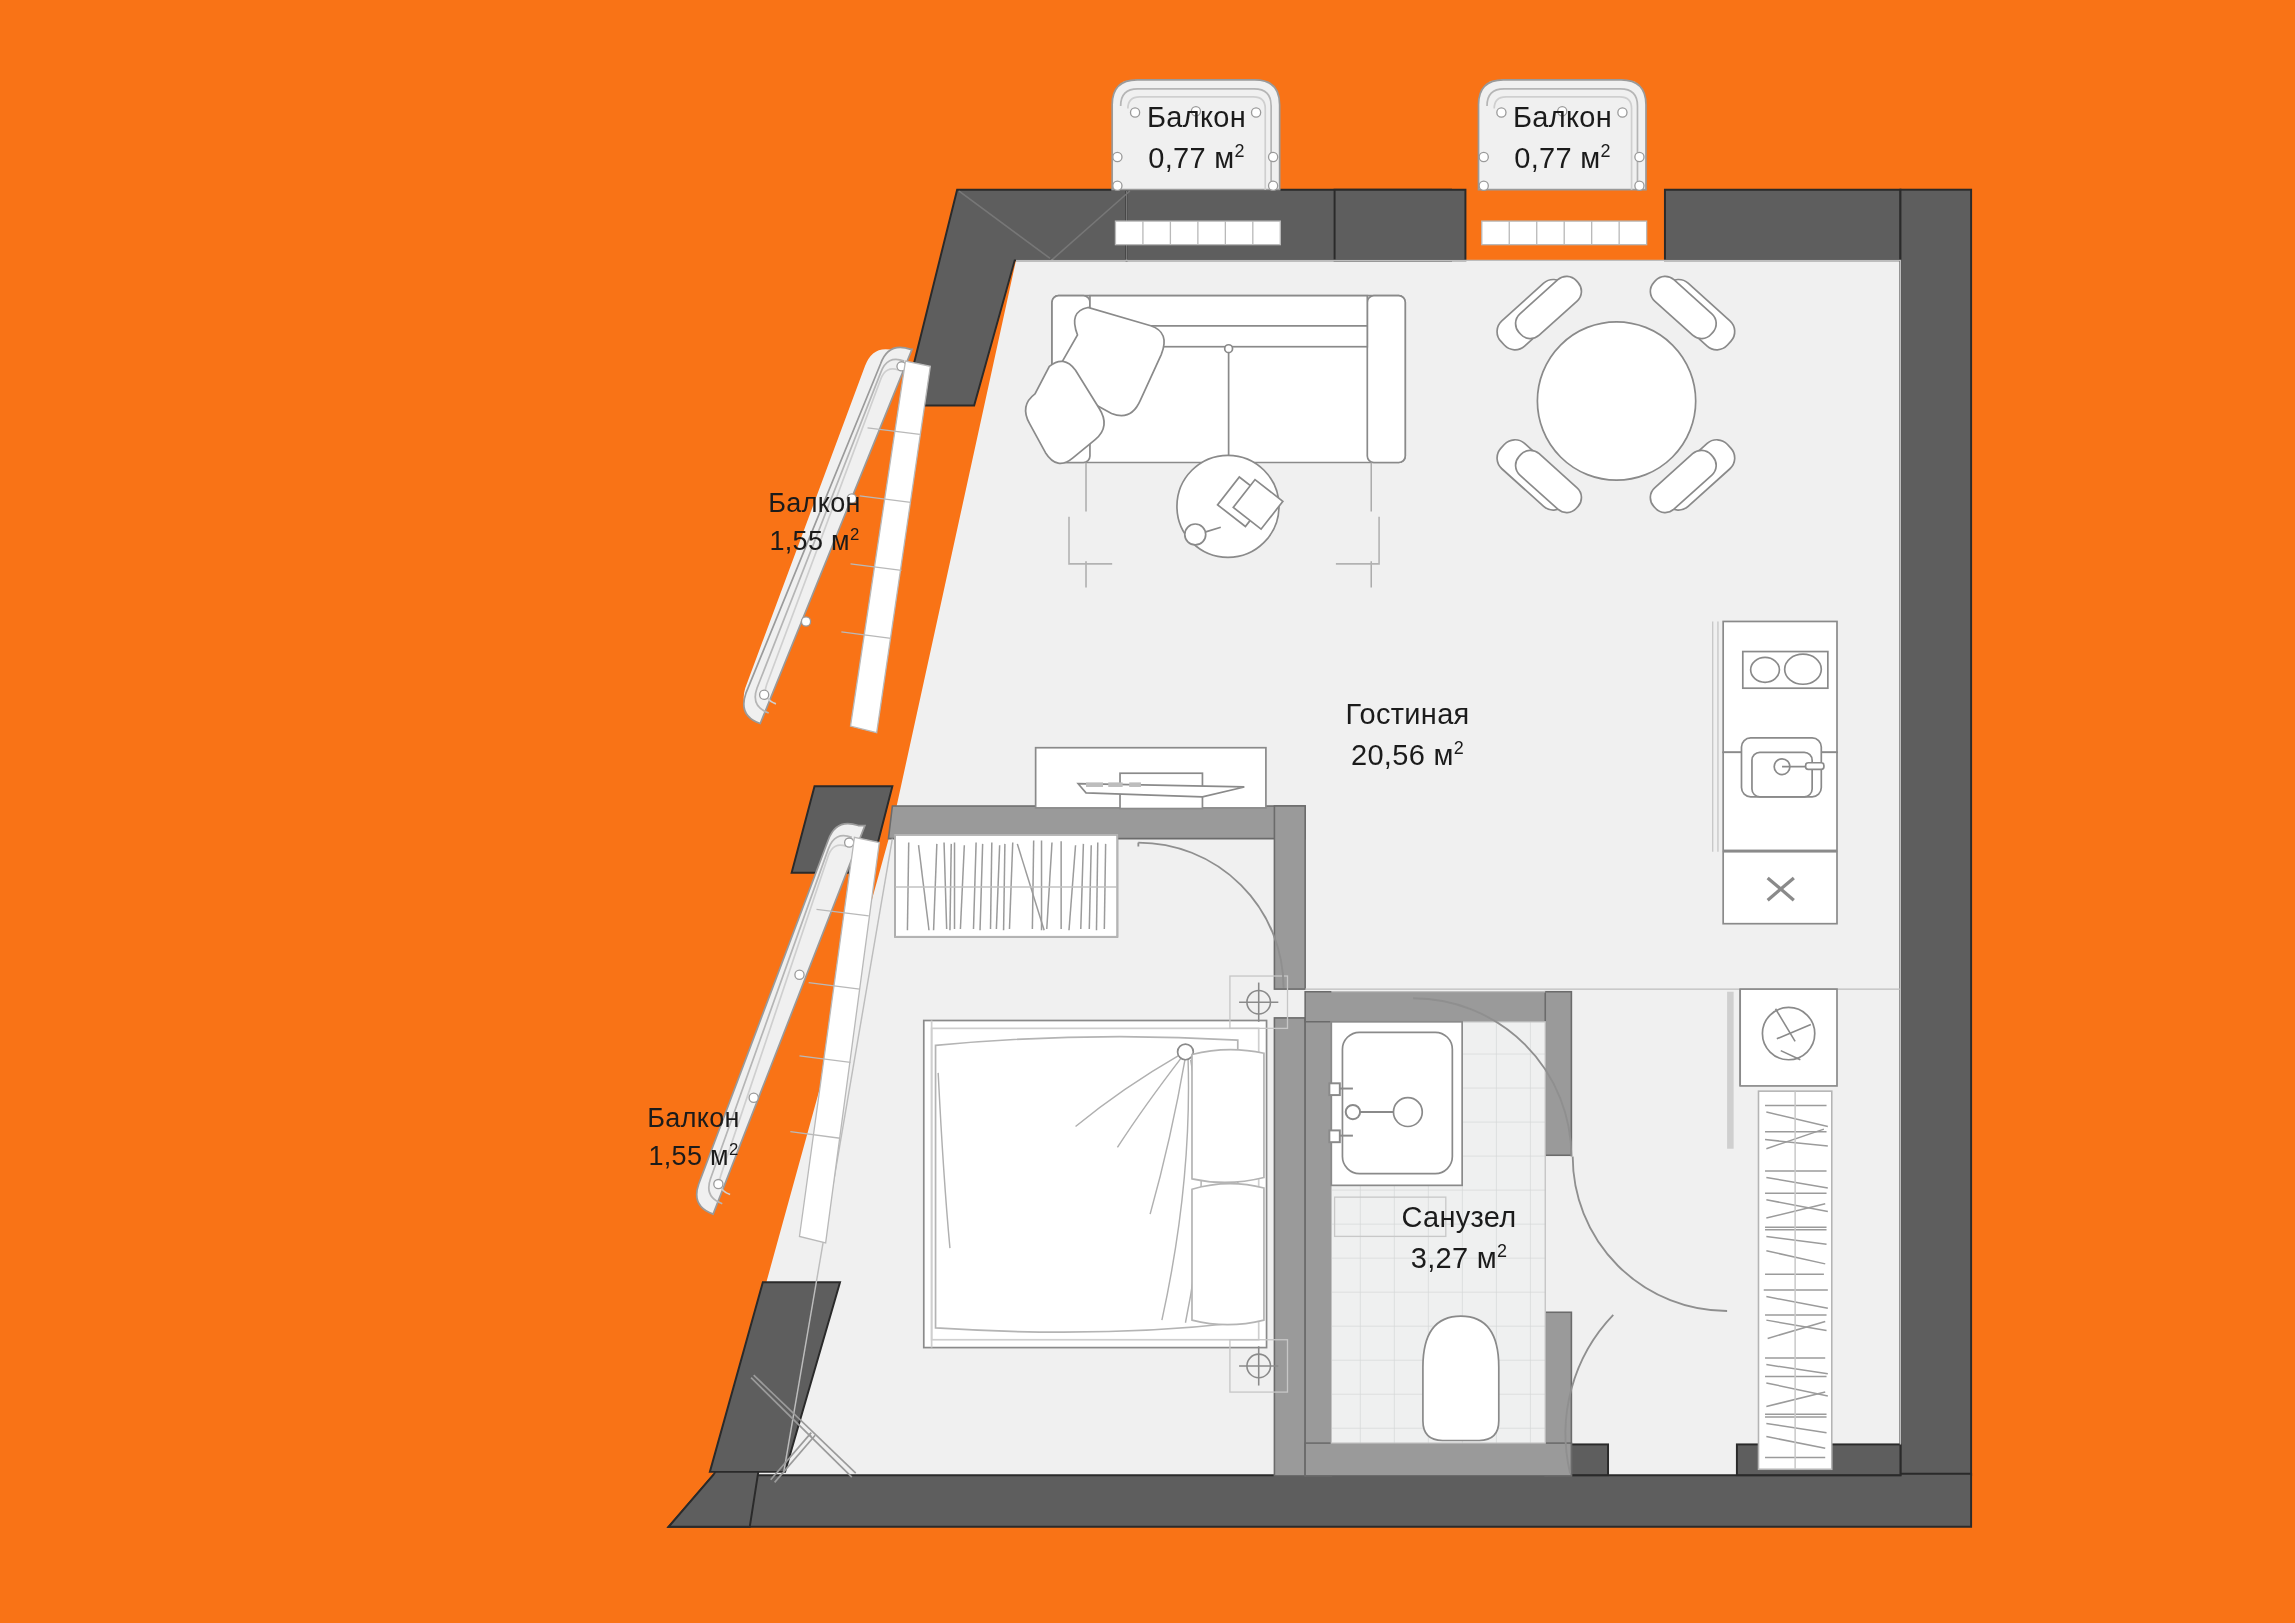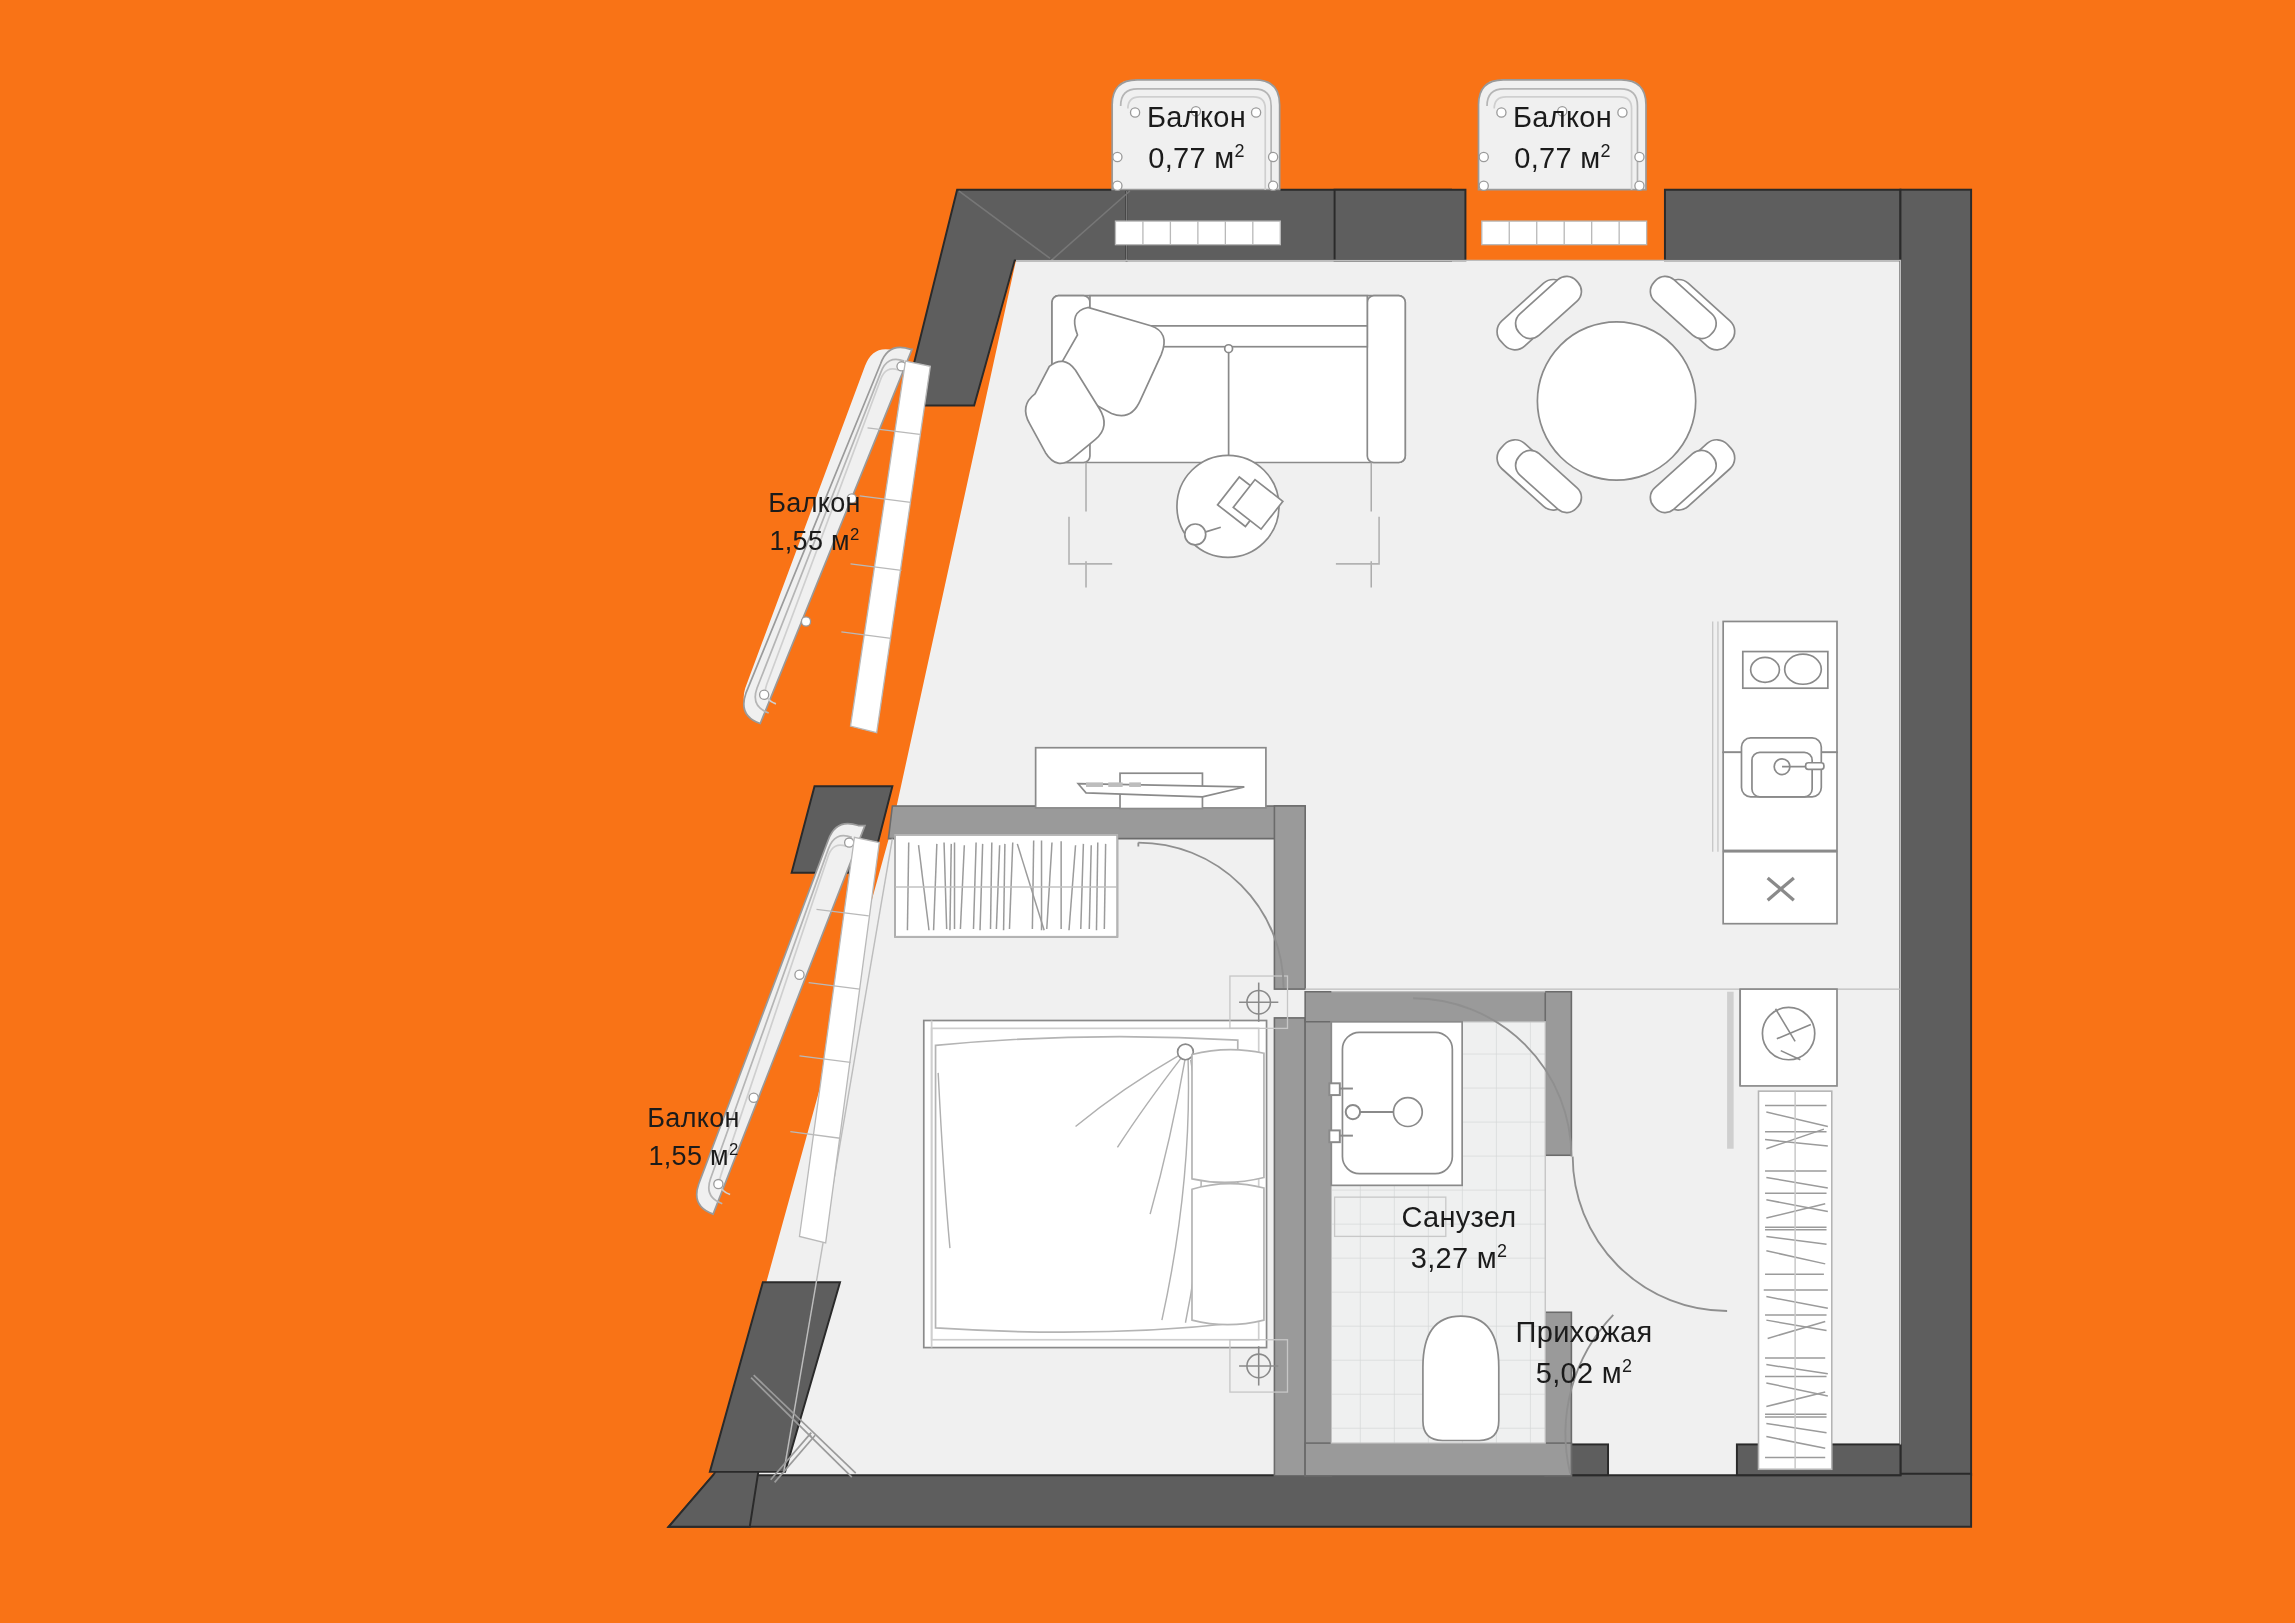--- a/index.html
+++ b/index.html
@@ -470,26 +470,26 @@
 <div class="lbl sm" style="left:723px;top:484px;width:183px;">
   <span class="nm">Балкон</span>
   <span class="ar"><span>1,55</span> <span>м</span><sup>2</sup></span>
 </div>
 
 <div class="lbl sm" style="left:602px;top:1099px;width:183px;">
   <span class="nm">Балкон</span>
   <span class="ar"><span>1,55</span> <span>м</span><sup>2</sup></span>
 </div>
 
+<div class="lbl" style="left:1283px;top:694px;width:249px;">
+  <span class="nm">Гостиная</span>
+  <span class="ar"><span>20,56</span> <span>м</span><sup>2</sup></span>
+</div>
 
 
 <div class="lbl" style="left:1361px;top:1197px;width:196px;">
   <span class="nm">Санузел</span>
   <span class="ar"><span>3,27</span> <span>м</span><sup>2</sup></span>
 </div>
 
-<div class="lbl" style="left:1476px;top:1312px;width:216px;">
-  <span class="nm">Прихожая</span>
-  <span class="ar"><span>5,02</span> <span>м</span><sup>2</sup></span>
-</div>
 
 </div>
 
 
 </body></html>

